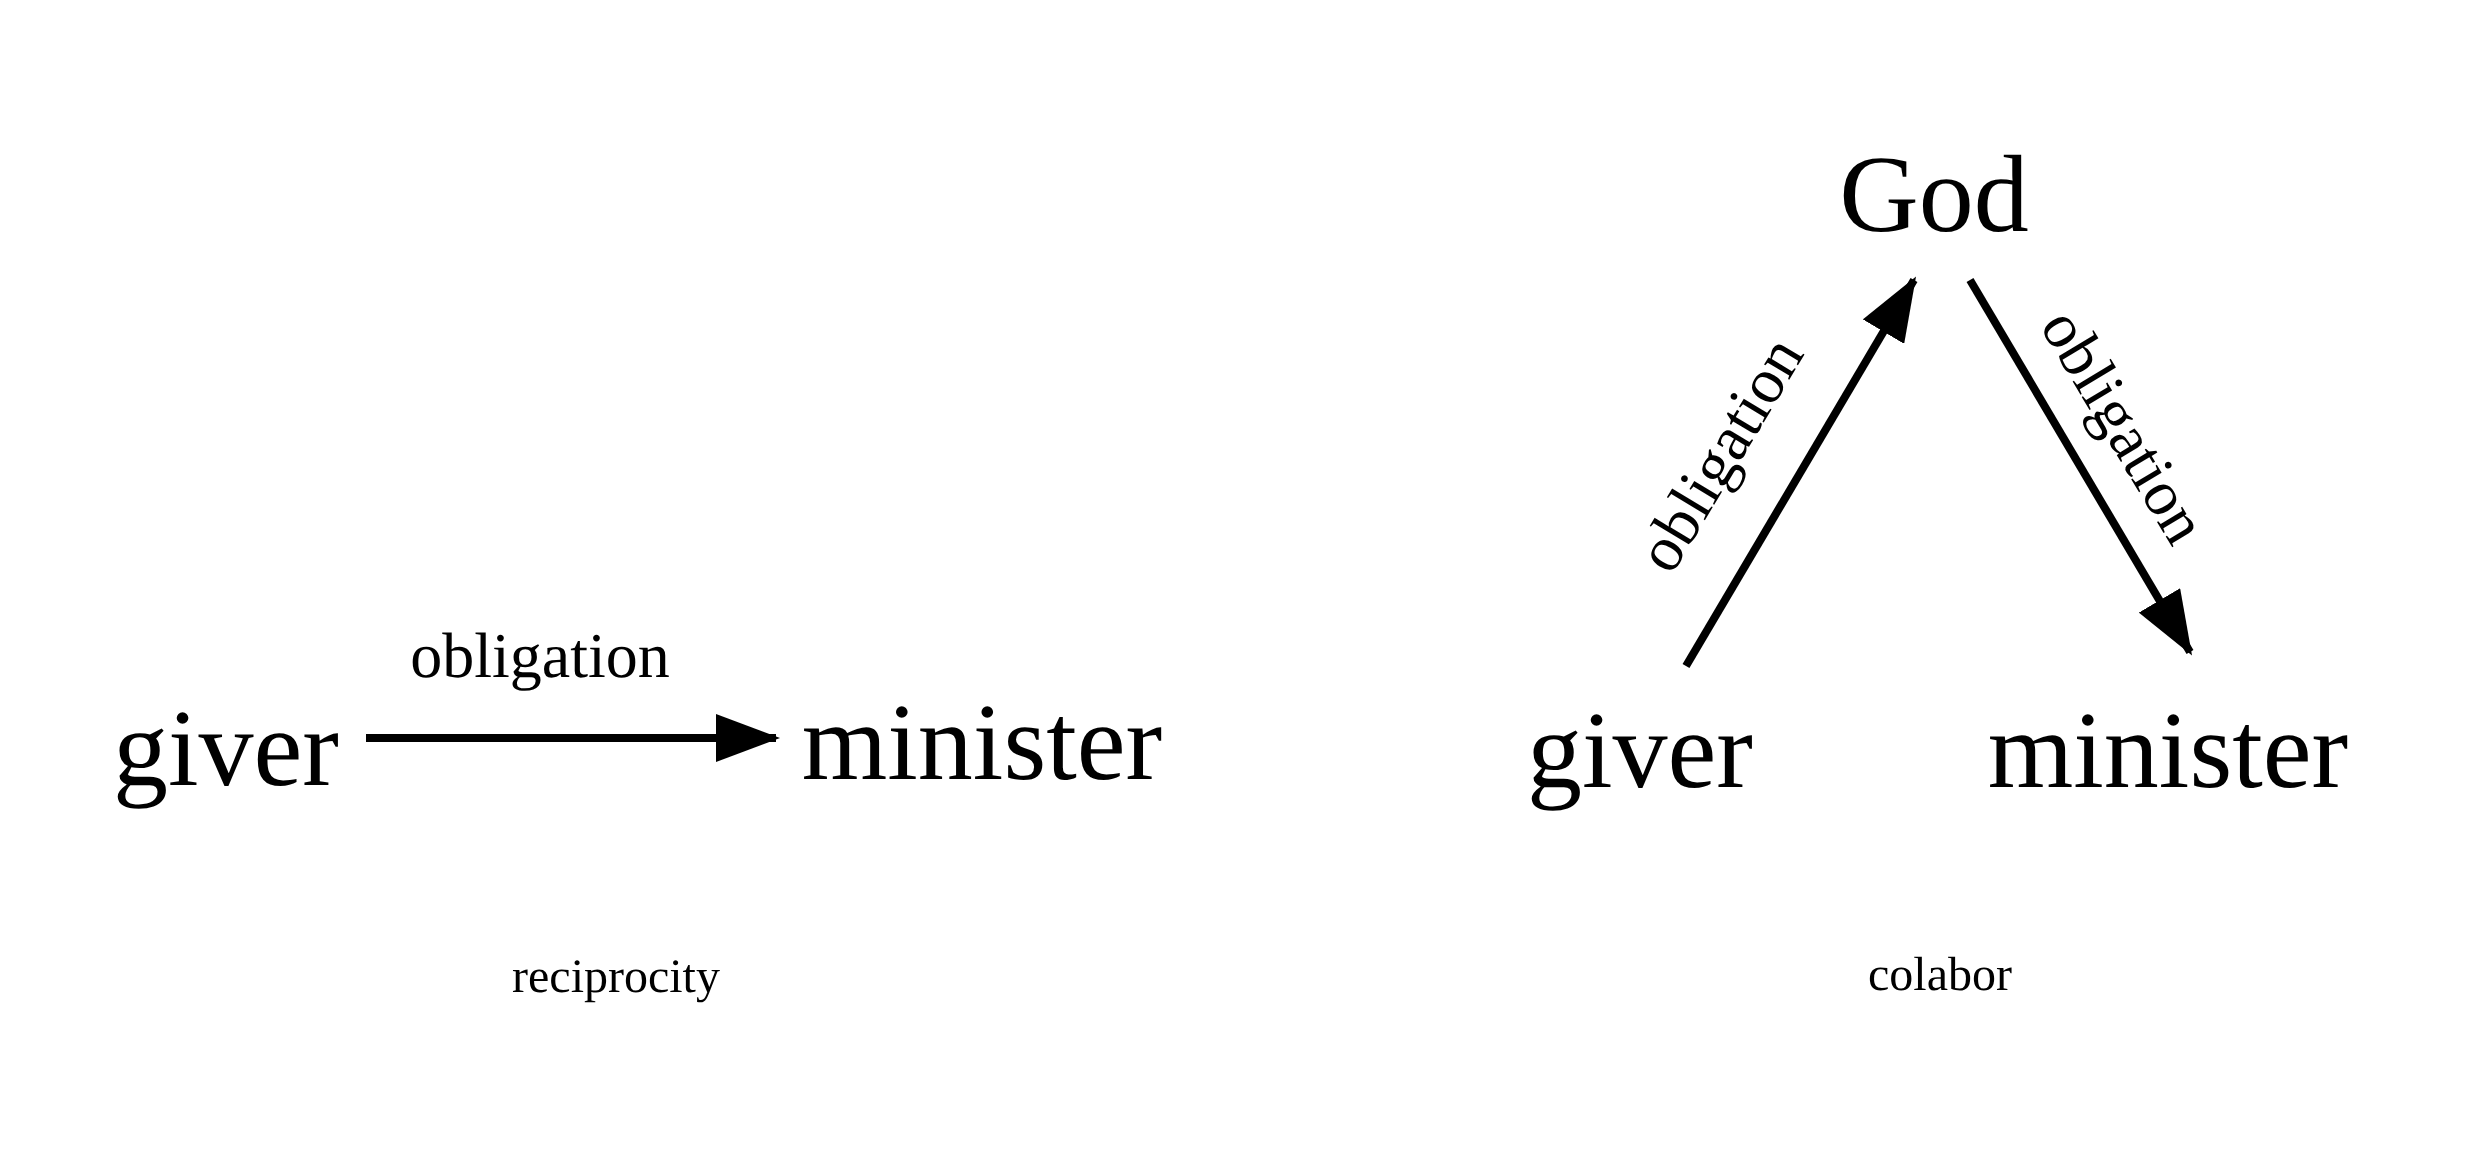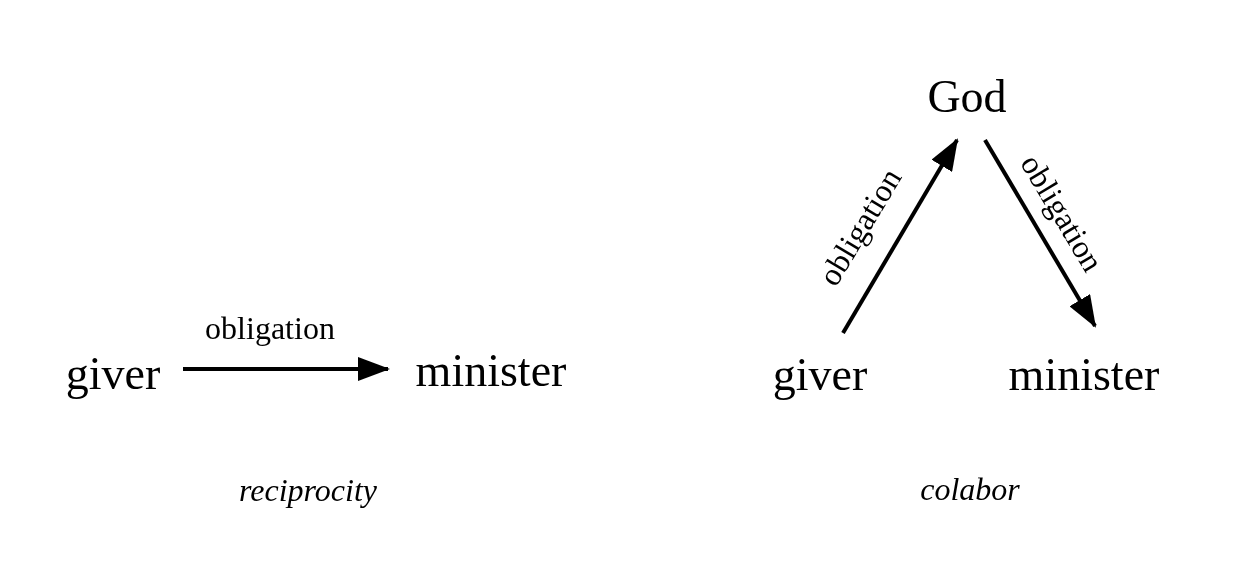--- a/index.html
+++ b/index.html
@@ -27,34 +27,33 @@
     stroke-width: 4;
   }
   .txt {
     position: absolute;
     white-space: nowrap;
     line-height: 1.15;
     transform: translate(-50%, -50%);
     color: #000000;
   }
   .node {
-    font-size: 46px;
+    font-size: 55px;
   }
   .edge-label {
     font-size: 32px;
   }
   .edge-label.rot-l {
     transform: translate(-50%, -50%) rotate(-59deg);
   }
   .edge-label.rot-r {
     transform: translate(-50%, -50%) rotate(59deg);
   }
   .caption {
-    font-size: 32px;
-    font-style: italic;
+    font-size: 24px;
   }
 </style>
 </head>
 <body>
 
 <div class="canvas">
 
   <svg class="arrows" width="1240" height="586" viewBox="0 0 1240 586" aria-hidden="true">
     <defs>
       <marker id="ah" markerWidth="8" markerHeight="6" refX="7.5" refY="3" orient="auto" markerUnits="strokeWidth">

